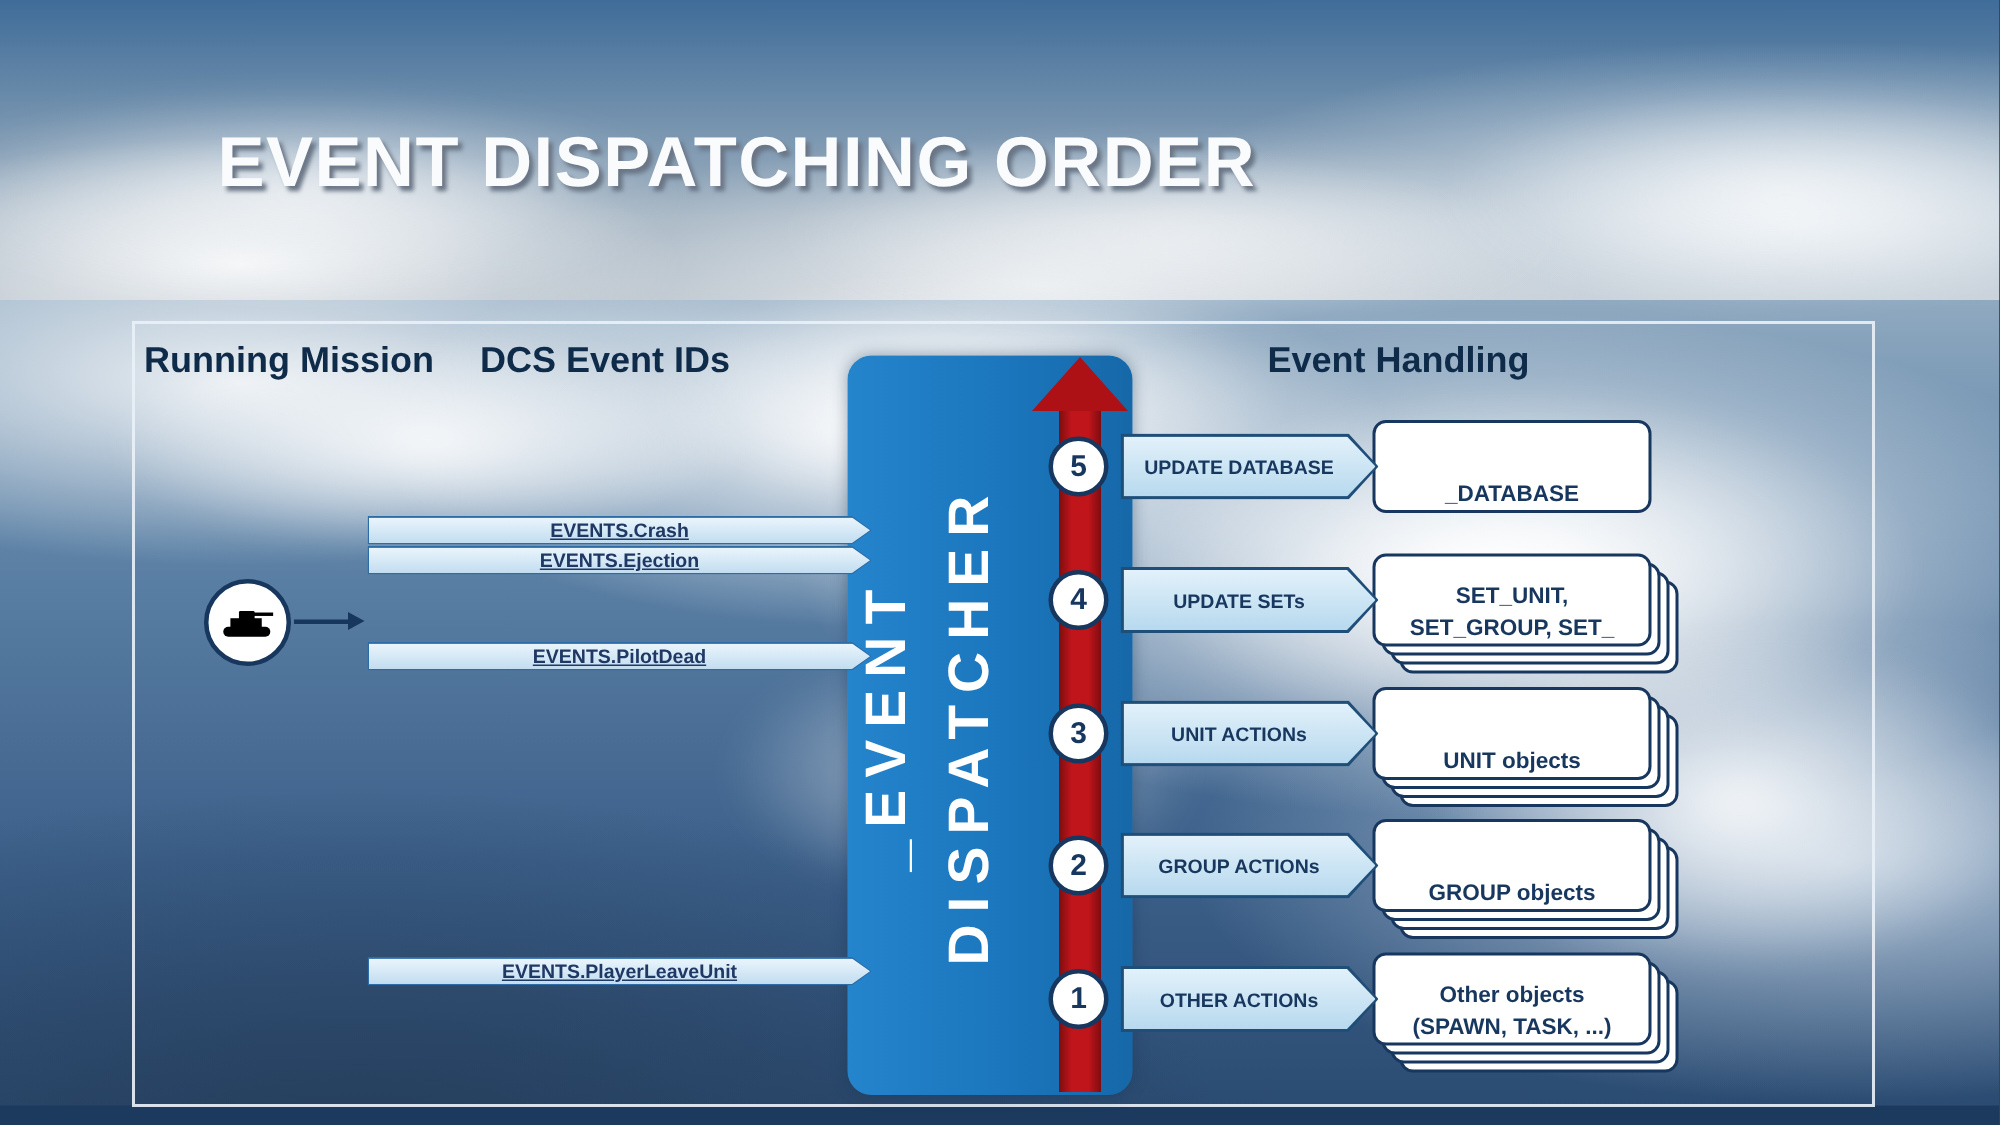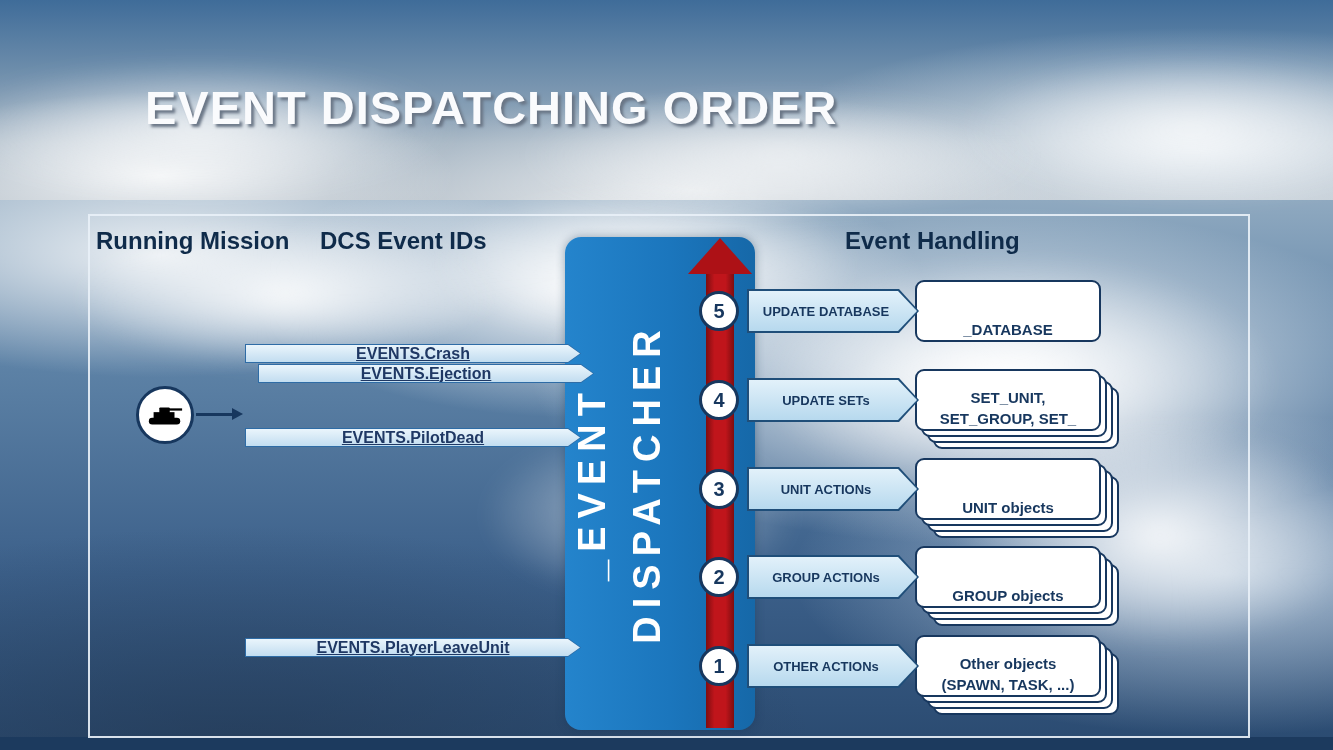--- a/index.html
+++ b/index.html
@@ -76,21 +76,21 @@
     position:absolute; width:336px; height:19px; background:#2e6ca6;
     clip-path:polygon(0 0, calc(100% - 13px) 0, 100% 50%, calc(100% - 13px) 100%, 0 100%);
   }
   .lbanner .fill {
     position:absolute; inset:1px;
     background:linear-gradient(180deg,#eaf5fc,#c2ddf0);
     clip-path:polygon(0 0, calc(100% - 12px) 0, 100% 50%, calc(100% - 12px) 100%, 0 100%);
     display:flex; align-items:center; justify-content:center;
   }
   .lbanner .fill span {
-    font-size:16px; font-weight:bold; color:#1f3864; text-decoration:underline; white-space:nowrap;
+    font-size:13px; font-weight:bold; color:#1f3864; text-decoration:underline; white-space:nowrap;
   }
 
   
   .unit-circle {
     position:absolute; left:136px; top:386px; width:58px; height:58px; box-sizing:border-box;
     border:3px solid #17375e; border-radius:50%; background:#ffffff;
     display:flex; align-items:center; justify-content:center;
   }
   .conn-line { position:absolute; left:196px; top:413px; width:38px; height:3px; background:#17375e; }
   .conn-head {
@@ -174,21 +174,21 @@
     </svg>
   </div>
   <div class="conn-line"></div>
   <div class="conn-head"></div>
 
   <div class="lbanner" style="left:245px; top:344px;">
     <div class="fill">
         <span>EVENTS.Crash</span>
       </div>
   </div>
-  <div class="lbanner" style="left:258px; top:364px;text-decoration:underline;">
+  <div class="lbanner" style="left:245px; top:364px;text-decoration:underline;">
     <div class="fill">
         <span>EVENTS.Ejection</span>
       </div>
   </div>
   <div class="lbanner" style="left:245px; top:428px;">
     <div class="fill">
         <span>EVENTS.PilotDead</span>
       </div>
   </div>
   <div class="lbanner" style="left:245px; top:638px;">

